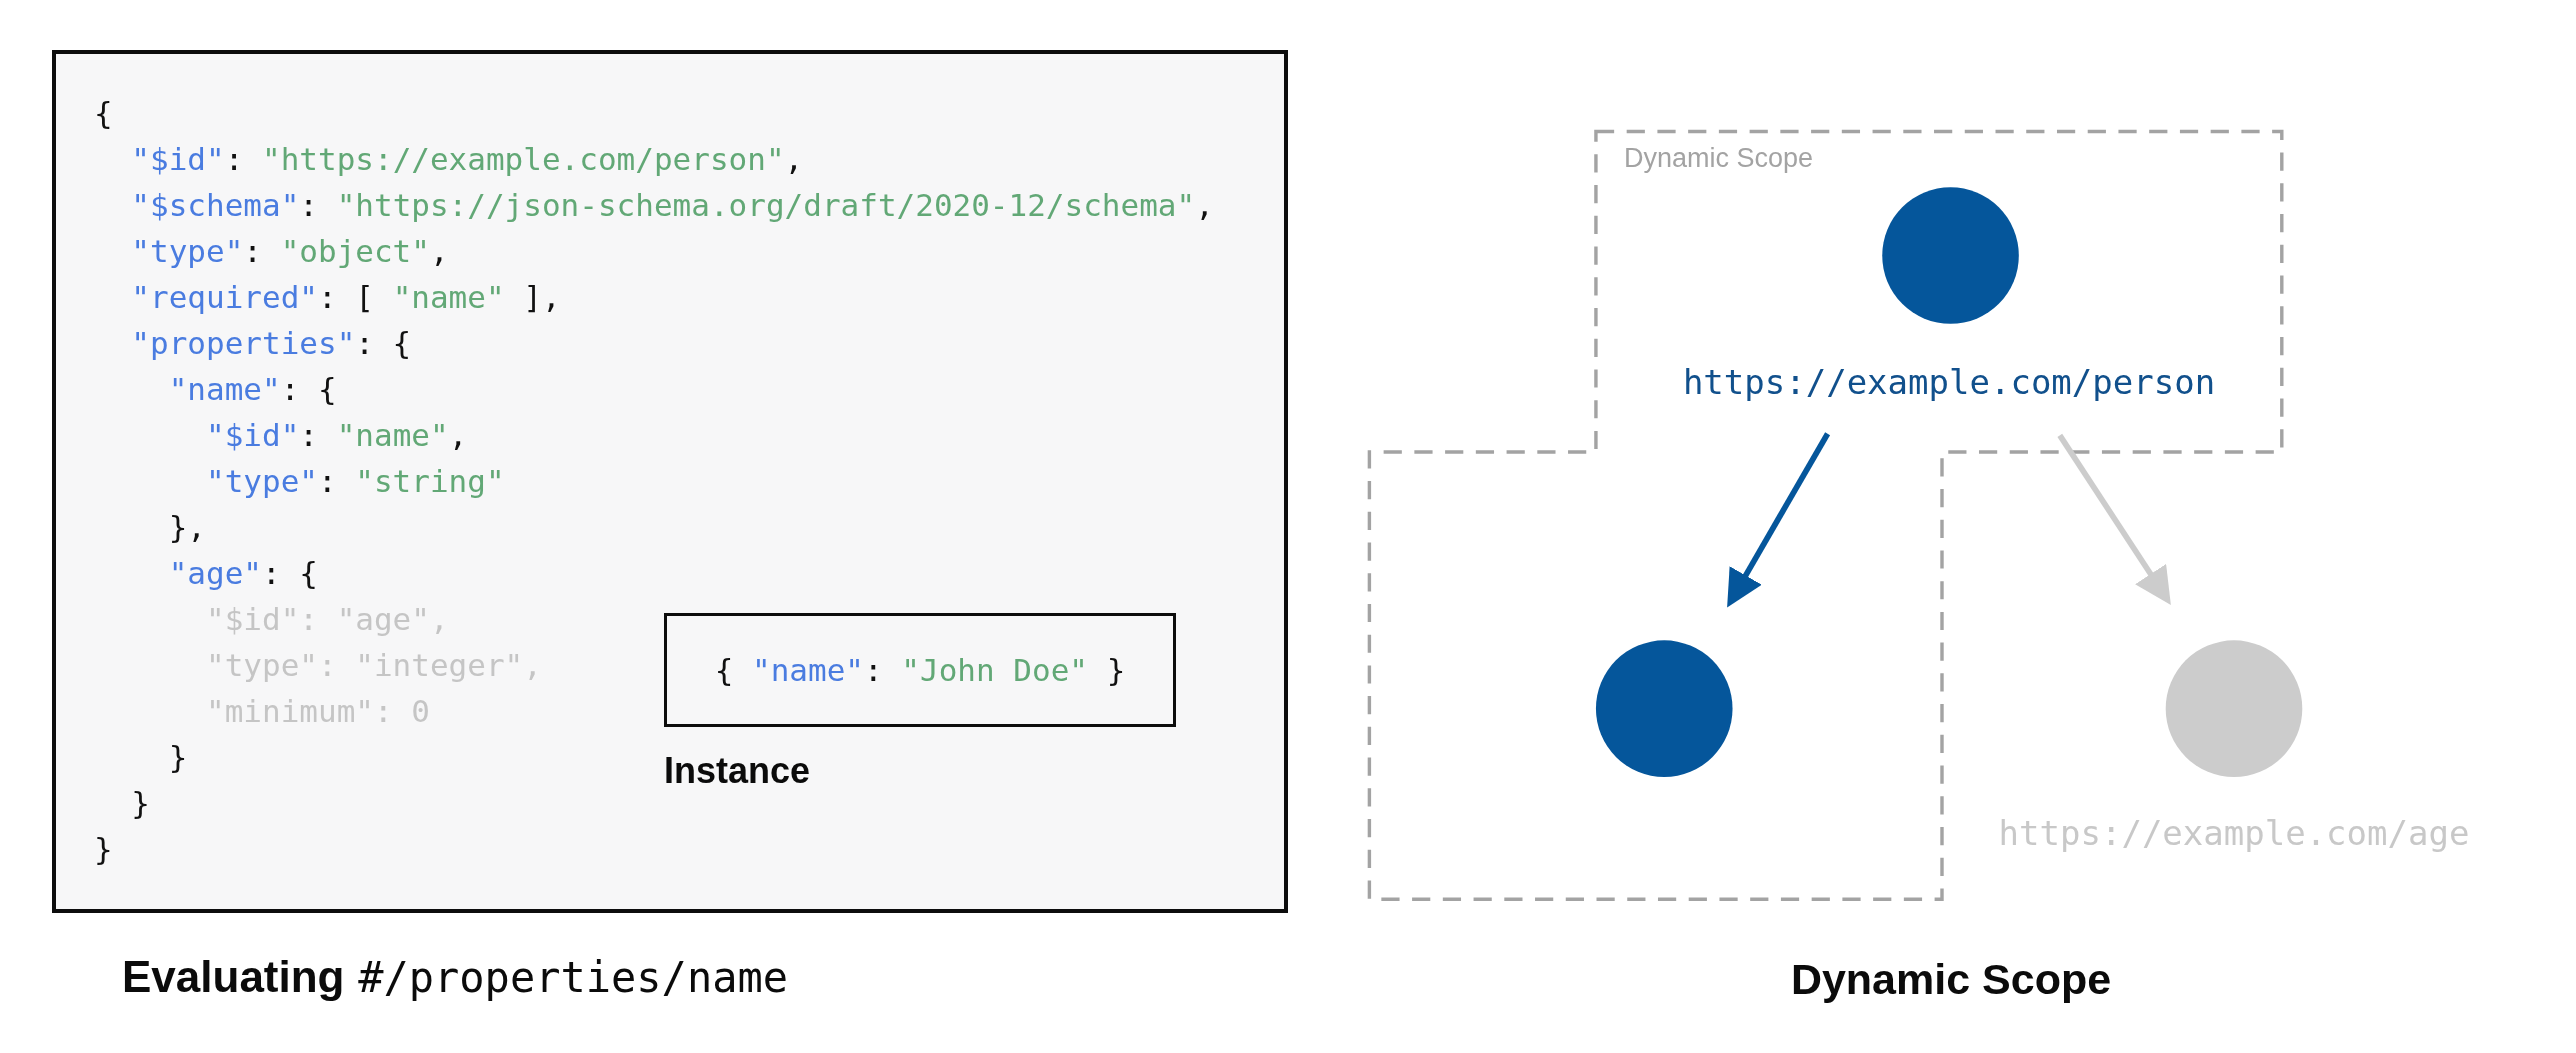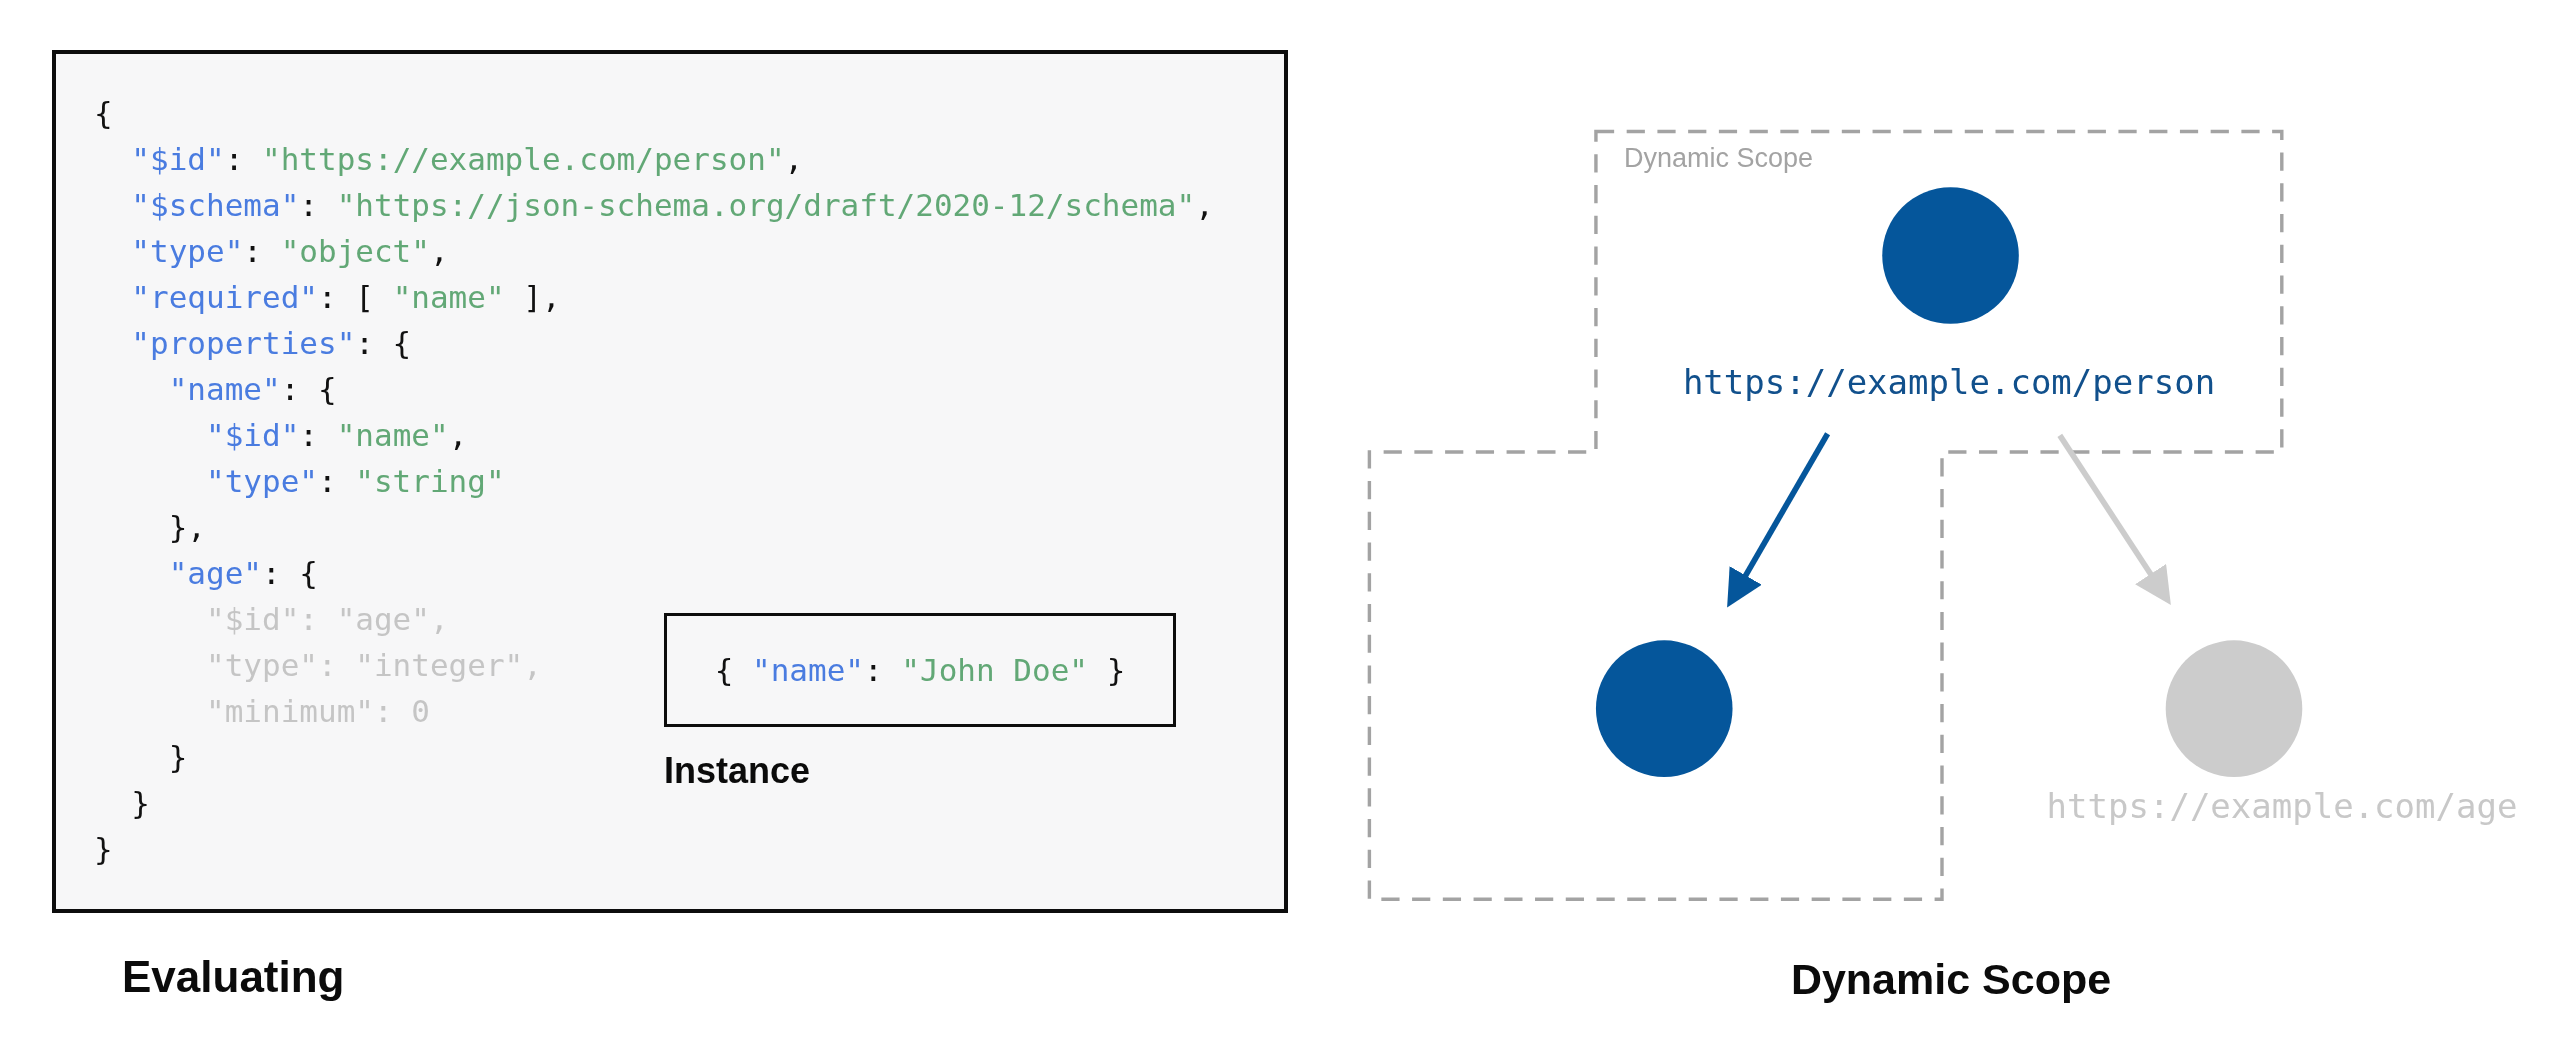--- a/index.html
+++ b/index.html
@@ -72,21 +72,21 @@
   .scope-label{
     position:absolute;left:1624px;top:143px;
     font-size:27px;color:var(--dash-gray);
   }
   .node-url{
     position:absolute;transform:translateX(-50%);
     font-family:"DejaVu Sans Mono",monospace;font-size:34px;white-space:pre;
   }
   .url-person{left:1949px;top:362px;color:var(--url-blue);}
   .url-name{left:1664px;top:813px;color:var(--url-blue);}
-  .url-age{left:2234px;top:786px;color:var(--inactive-text);margin-left:48px;}
+  .url-age{left:2234px;top:813px;color:var(--inactive-text);}
   .right-caption{
     position:absolute;left:1951px;top:955px;transform:translateX(-50%);
     font-weight:bold;font-size:43px;color:var(--caption-black);white-space:pre;
   }
 </style>
 </head>
 <body>
 
 <div class="canvas">
 
@@ -129,20 +129,21 @@
       </div>
   </div>
 
   <div class="instance-box">
       <div class="code-line"><span class="tok-p">{ </span><span class="tok-key">"name"</span><span class="tok-p">: </span><span class="tok-str">"John Doe"</span><span class="tok-p"> }</span></div>
     </div>
   <div class="instance-label">Instance</div>
 
   <div class="left-caption">
     <span class="bold-part">Evaluating</span>
+    <span class="mono-part">#/properties/name</span>
   </div>
 
   <div class="scope-label">Dynamic Scope</div>
   <div class="node-url url-person">https://example.com/person</div>
   <div class="node-url url-age">https://example.com/age</div>
   <div class="right-caption">Dynamic Scope</div>
 
 </div>
 
 

